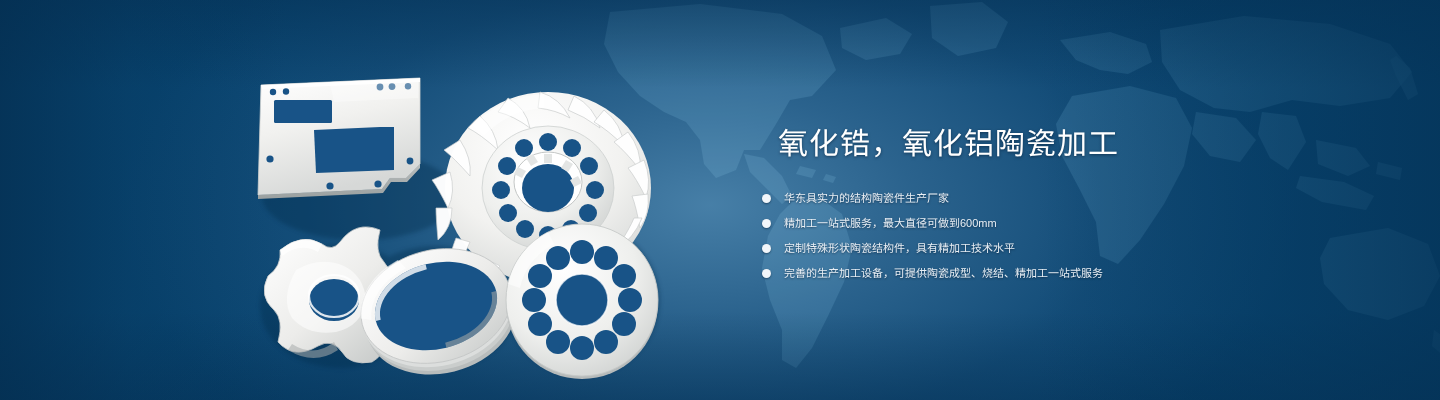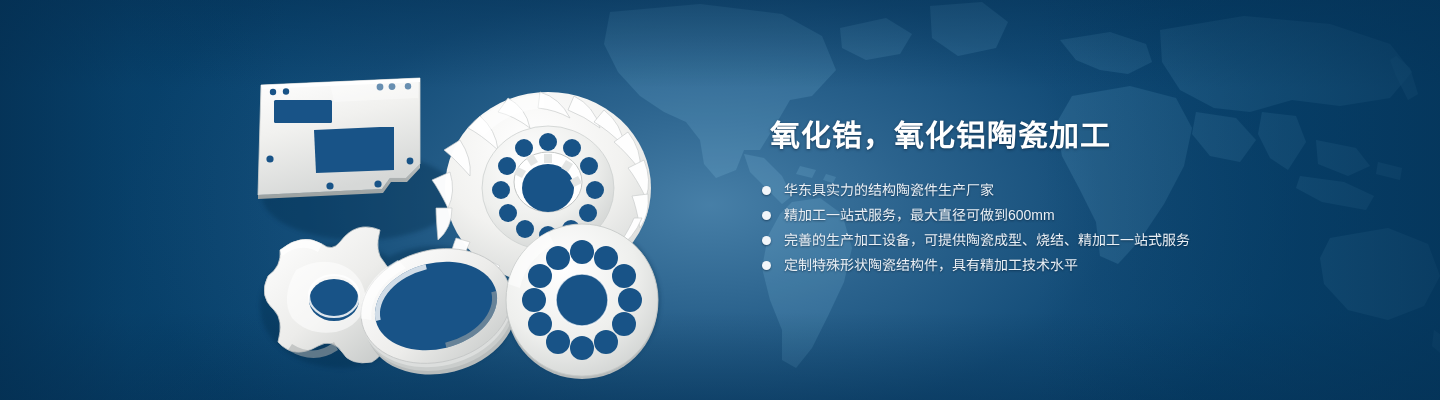--- a/index.html
+++ b/index.html
@@ -59,41 +59,41 @@
   }
   .parts svg{display:block;width:100%;height:100%;}
 
   
   .copy{
     position:absolute;
     left:762px;top:108px;
     width:620px;
   }
   .headline{
-    margin:8px;
+    margin:16px;
     font-size:30px;
-    font-weight:700;
+    font-weight:400;
     letter-spacing:1px;
     color:#ffffff;
     line-height:40px;
     text-shadow:0 1px 3px rgba(0,20,40,0.55);
     white-space:nowrap;
   }
   .bullets{
     list-style:none;
     margin:24px 0 0 0;
     padding:0;
   }
   .bullets li{
     position:relative;
     padding-left:22px;
     margin:0 0 4px 0;
     height:21px;
     line-height:21px;
-    font-size:14px;
+    font-size:11px;
     color:#e9eff5;
     text-shadow:0 1px 2px rgba(0,18,36,0.5);
     white-space:nowrap;
   }
   .bullets li .dot{
     position:absolute;
     left:0;top:6px;
     width:9px;height:9px;
     border-radius:50%;
     background:#f2f6fa;
@@ -338,22 +338,22 @@
       <li>
         <span class="dot"></span>
         <span>华东具实力的结构陶瓷件生产厂家</span>
       </li>
       <li>
         <span class="dot"></span>
         <span>精加工一站式服务，最大直径可做到600mm</span>
       </li>
       <li>
         <span class="dot"></span>
-        <span>完善的生产加工设备，可提供陶瓷成型、烧结、精加工一站式服务</span>
+        <span>定制特殊形状陶瓷结构件，具有精加工技术水平</span>
       </li>
       <li>
         <span class="dot"></span>
-        <span>定制特殊形状陶瓷结构件，具有精加工技术水平</span>
+        <span>完善的生产加工设备，可提供陶瓷成型、烧结、精加工一站式服务</span>
       </li>
     </ul>
   </div>
 
 </div>
 
 </body></html>

